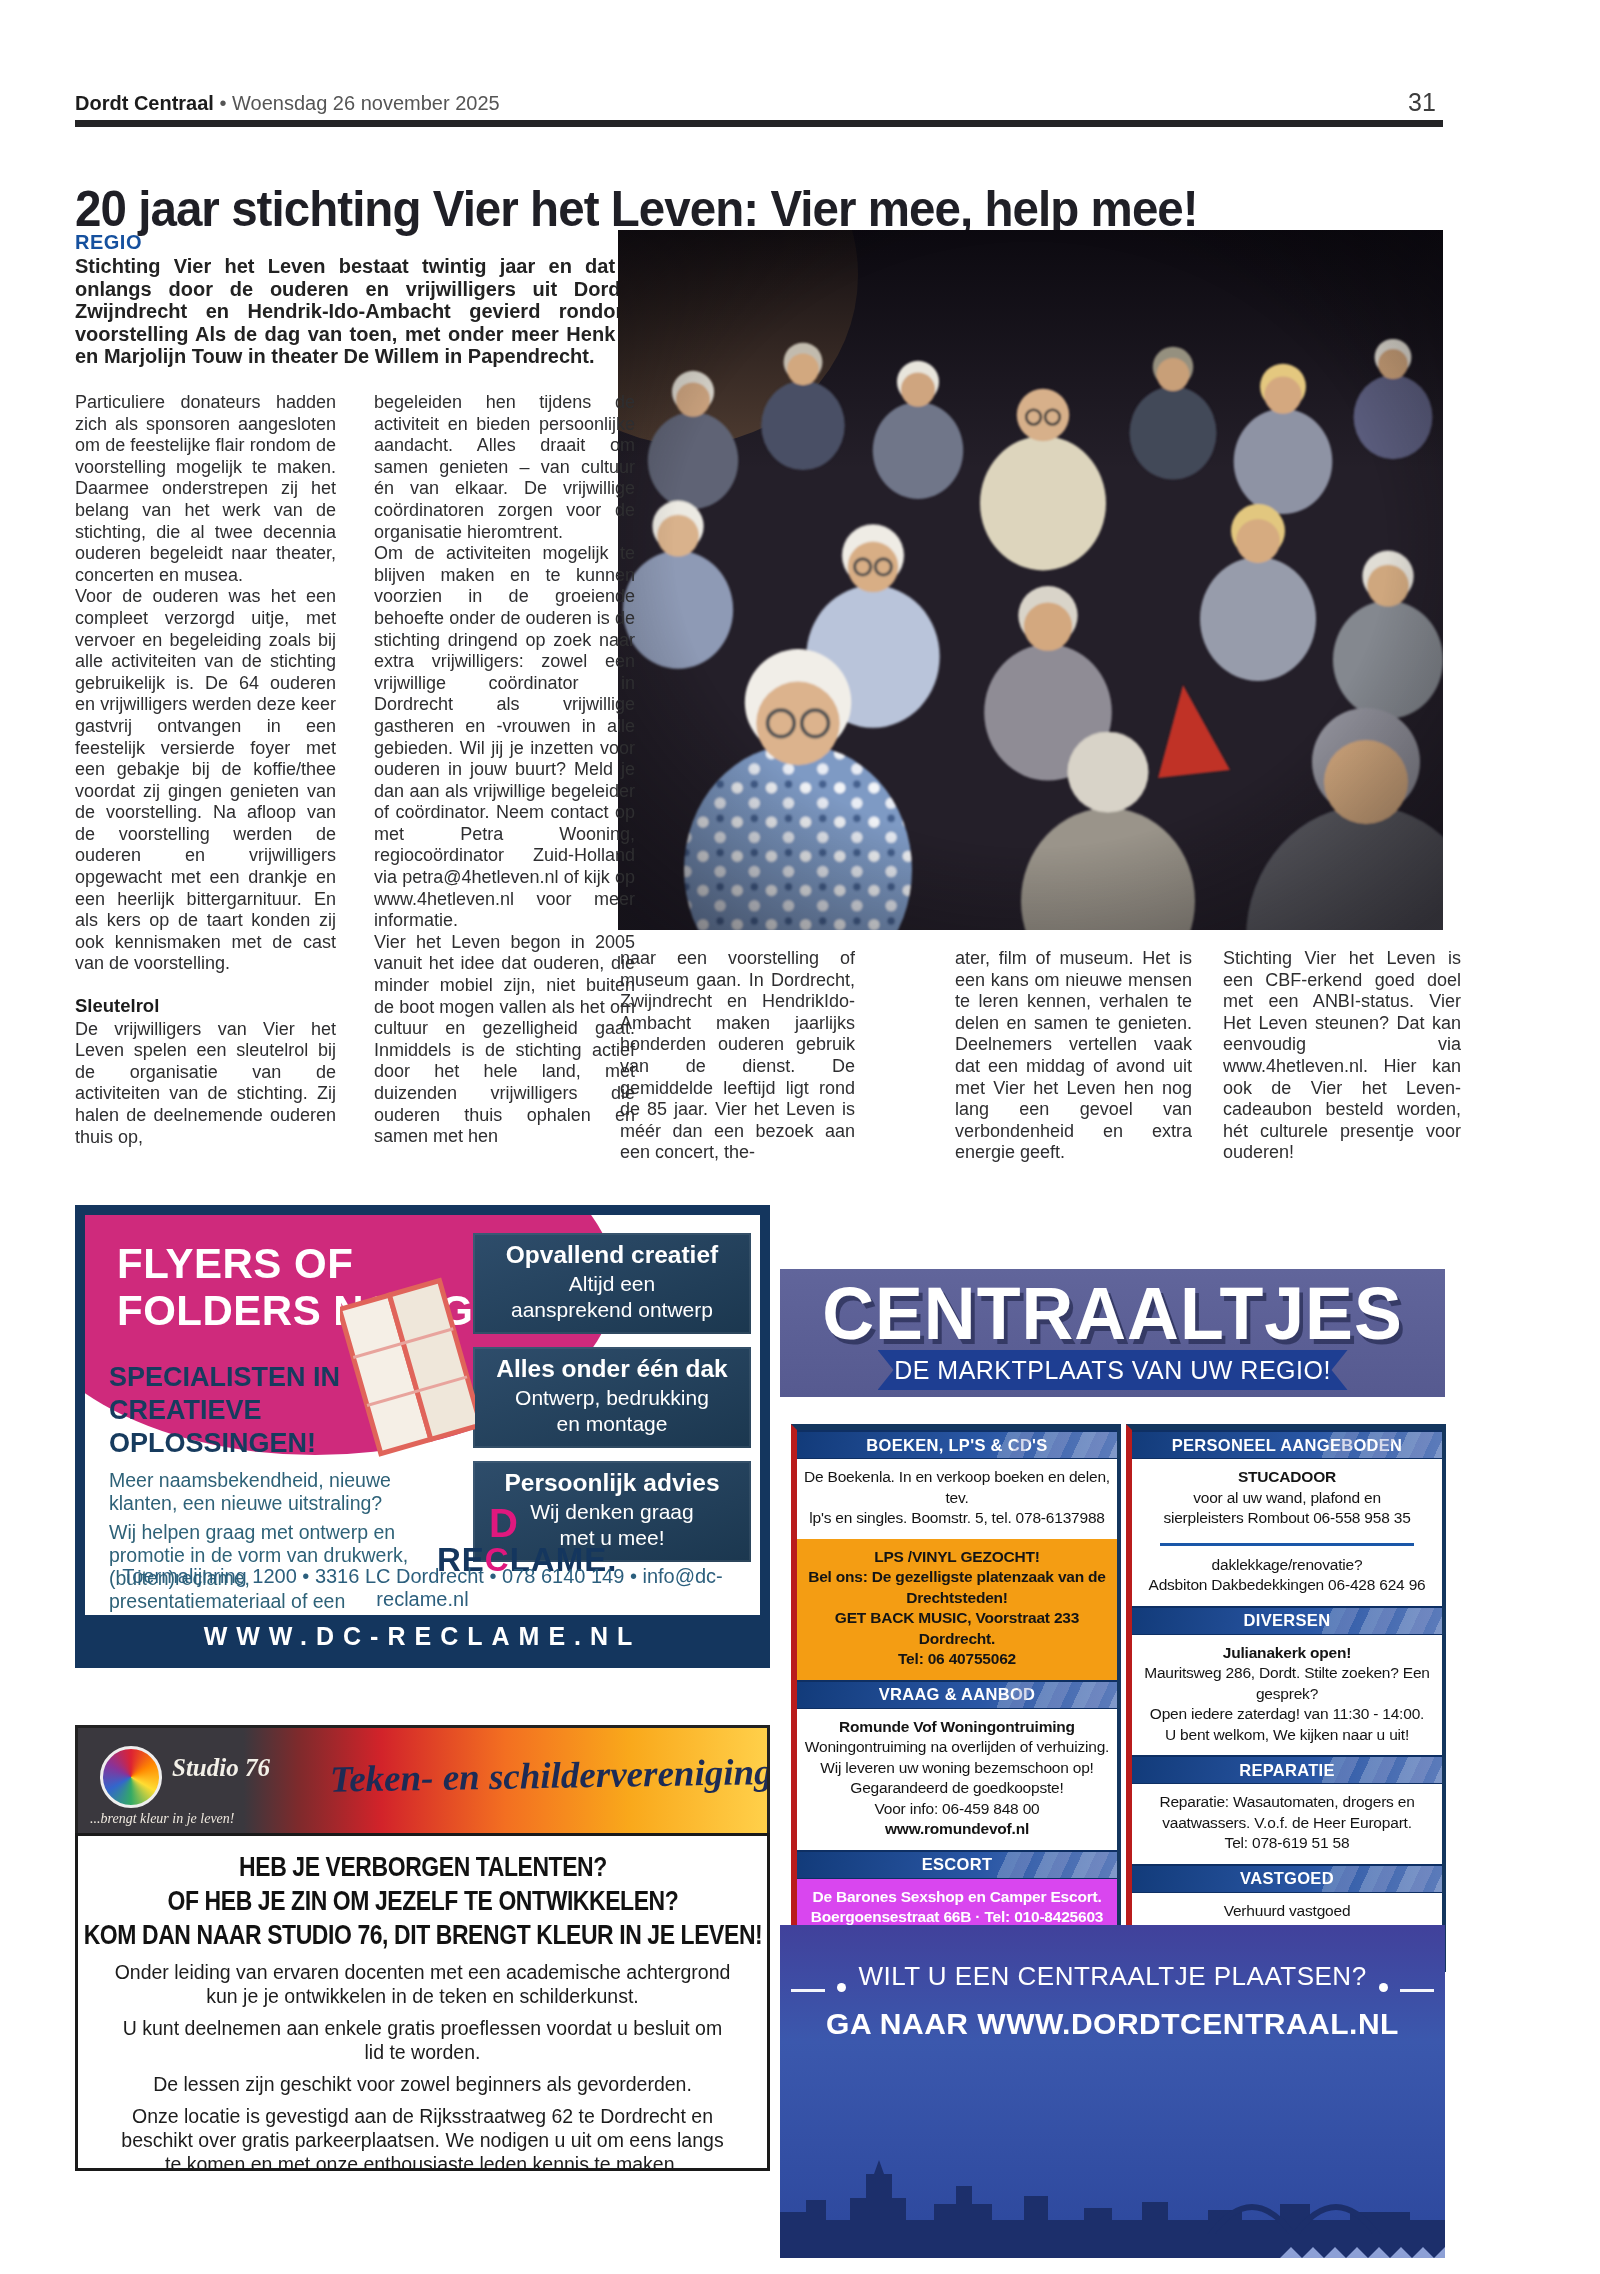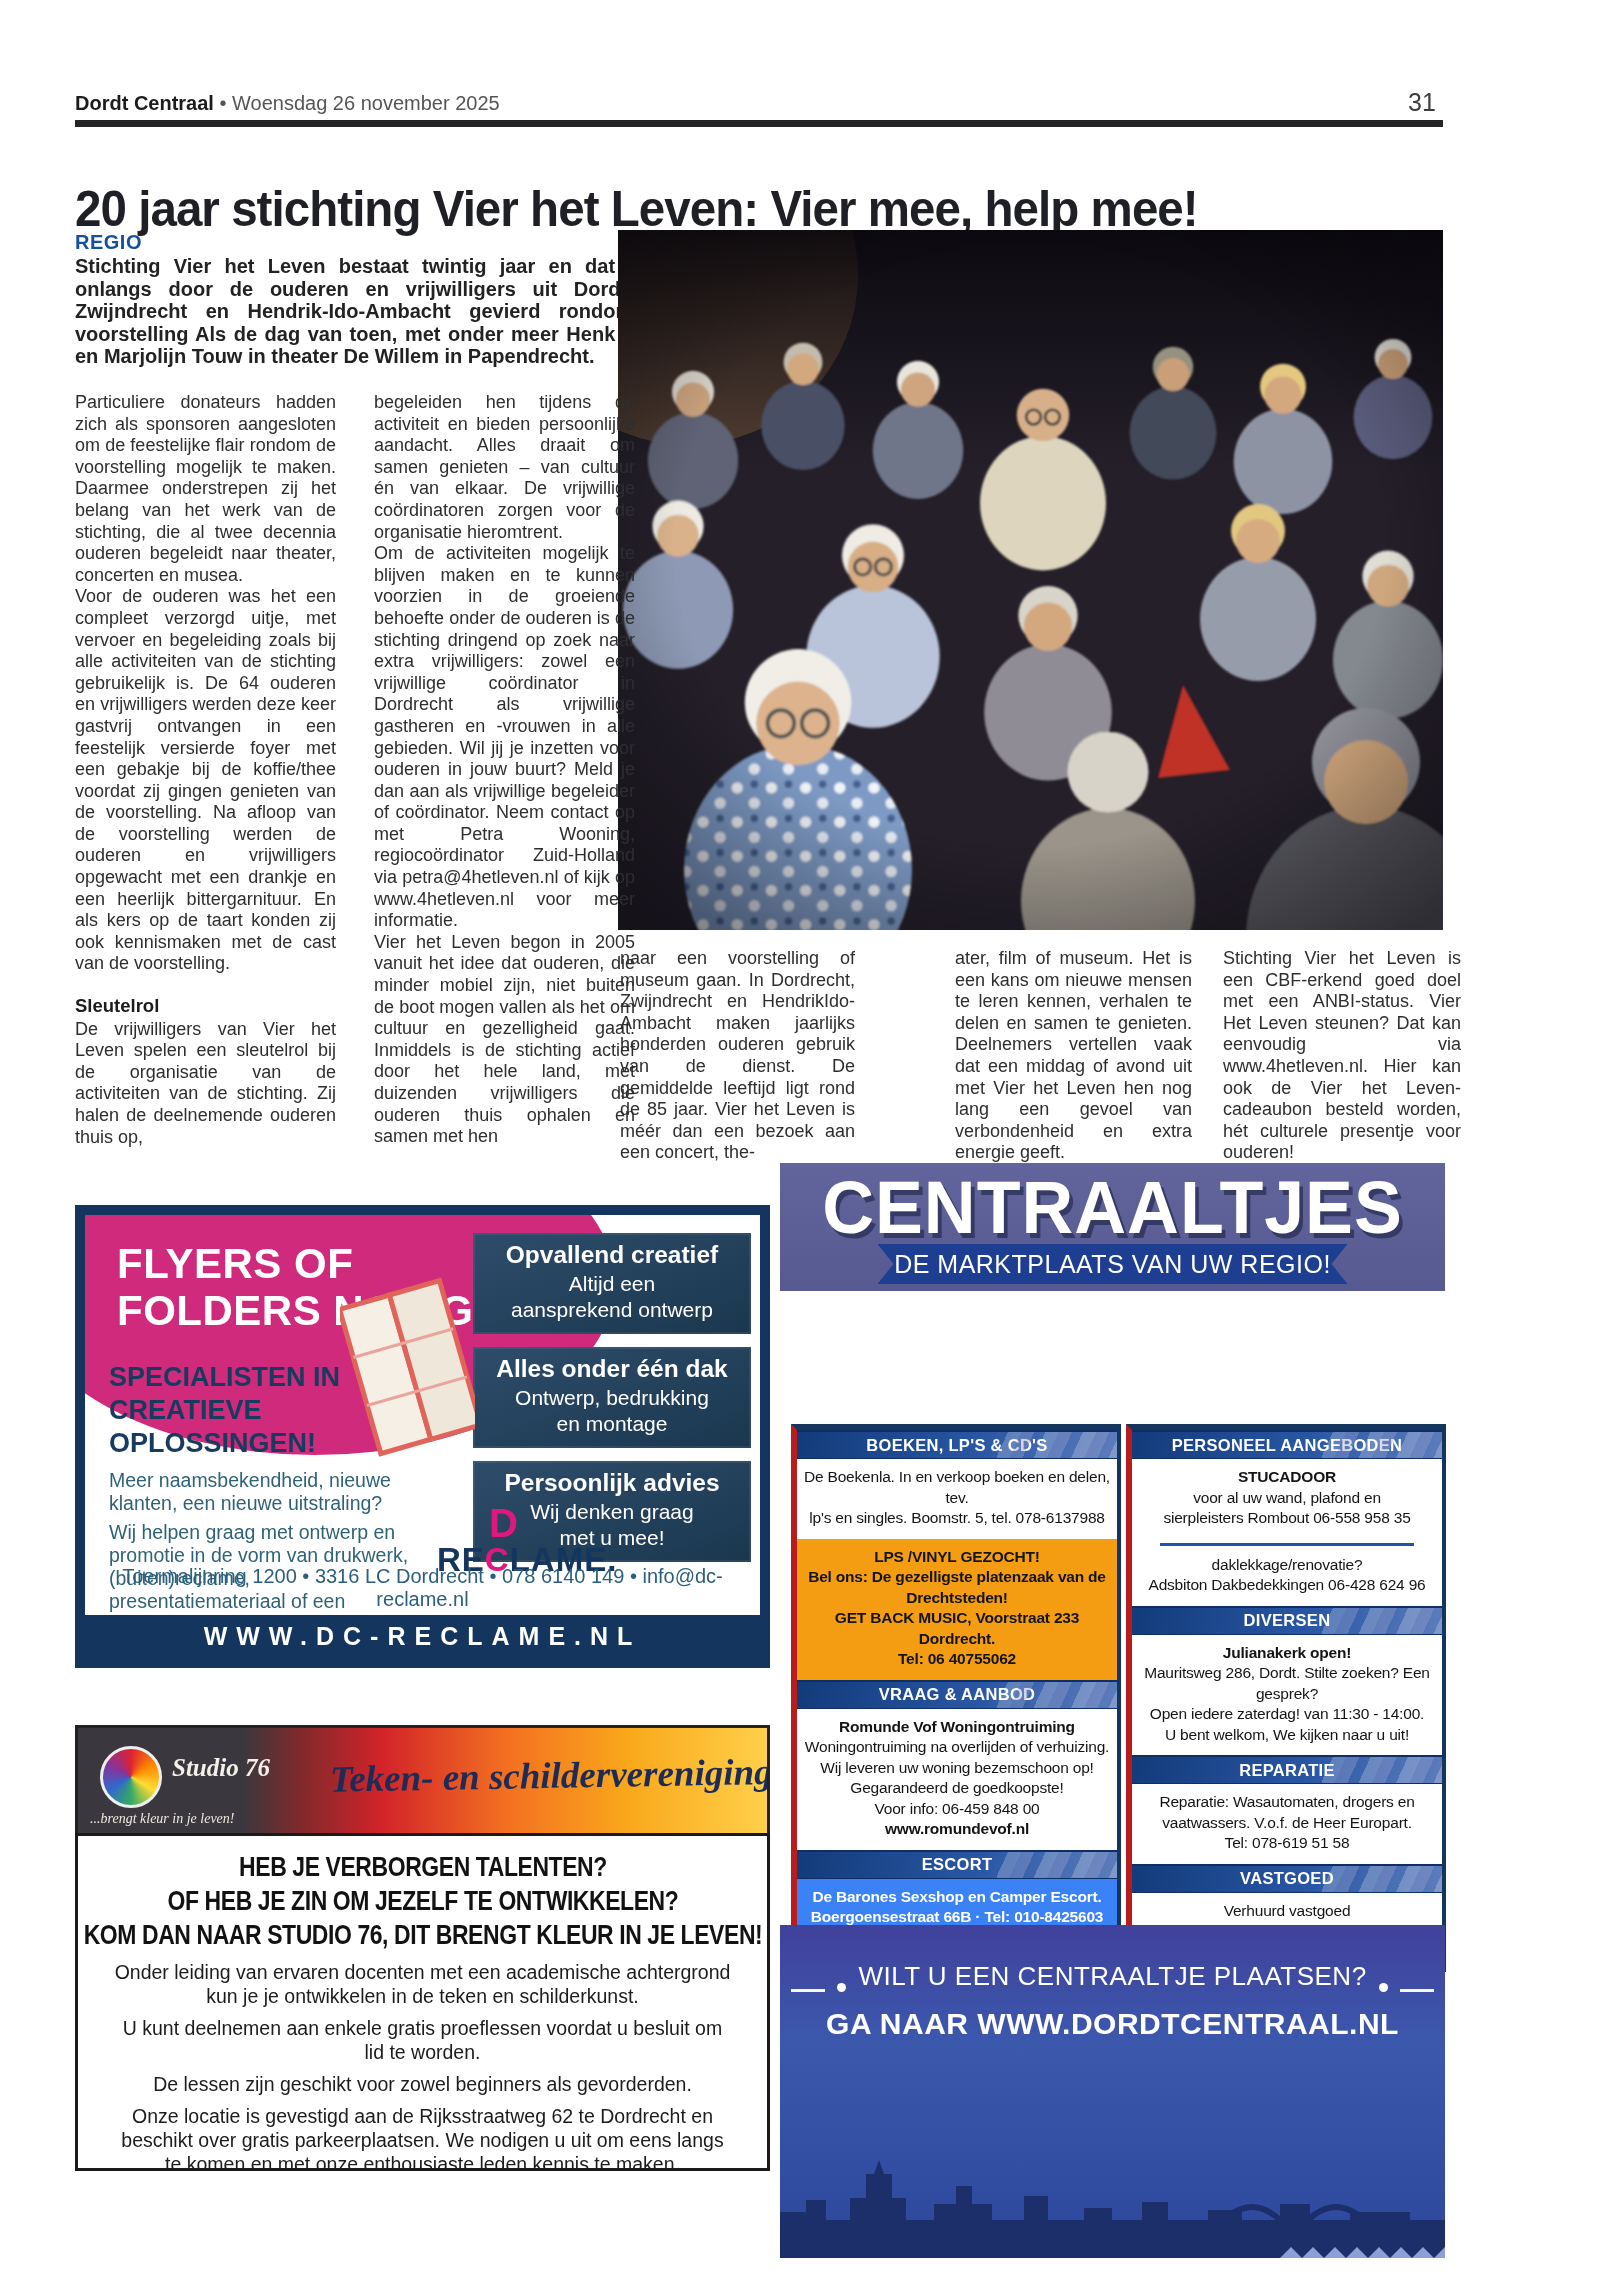--- a/index.html
+++ b/index.html
@@ -45,21 +45,21 @@
   .dc-logo .d{color:#e0187e;font-weight:900;font-size:40px;line-height:36px;margin-left:52px}
   .dc-logo .word{font-weight:900;font-size:33px;color:#14365e;letter-spacing:1px}
   .dc-logo .pink{color:#e0187e}
   .dc-address{position:absolute;left:0;right:0;bottom:47px;text-align:center;
               font-size:20px;color:#2c5f7d}
   .dc-footer{position:absolute;left:0;right:0;bottom:0;height:43px;background:#14365e;color:#fff;
              display:flex;align-items:center;justify-content:center;font-size:25px;
              letter-spacing:9px;font-weight:bold}
 
   
-  .c-header{left:780px;top:1163px;width:665px;height:128px;
+  .c-header{left:780px;top:1269px;width:665px;height:128px;
             background:linear-gradient(180deg,#61659b,#565a90);overflow:hidden}
   .c-title{position:absolute;left:0;right:0;top:2px;text-align:center;color:#fff;
            font-size:74px;font-weight:900;letter-spacing:1px;transform:scaleX(.97);
            text-shadow:4px 5px 0 rgba(22,27,62,.55);white-space:nowrap}
   .c-ribbon{position:absolute;left:50%;bottom:7px;transform:translateX(-50%);
             width:470px;height:40px;background:#1e3e92;color:#fff;display:flex;
             align-items:center;justify-content:center;font-size:25px;letter-spacing:.5px;
             clip-path:polygon(0 0,100% 0,calc(100% - 16px) 50%,100% 100%,0 100%,16px 50%)}
   .ccol{position:absolute;top:1424px;background:#fff;border-left:6px solid #b91c1c;
         border-right:4px solid #14365e;border-top:6px solid #14365e;box-sizing:border-box}
@@ -70,21 +70,21 @@
         color:#fff;font-weight:bold;font-size:16.5px;display:flex;align-items:center;
         justify-content:center;position:relative;overflow:hidden;letter-spacing:.3px}
   .cbar::after{content:"";position:absolute;right:0;top:0;bottom:0;width:120px;
         background:repeating-linear-gradient(115deg,rgba(255,255,255,0) 0 10px,
         rgba(255,255,255,.22) 10px 22px,rgba(150,160,205,.38) 22px 34px)}
   .cblock{padding:8px 6px 10px;font-size:15.5px;line-height:20.5px;color:#141414;
           text-align:center;letter-spacing:-.2px}
   .cblock .ln.b{font-weight:bold}
   .cblock.orange{background:#f49d13}
   .cblock.orange .ln{font-weight:bold}
-  .cblock.black{background:#3b82f6;color:#fff}
+  .cblock.black{background:#d946ef;color:#fff}
   .cblock.black .ln{font-weight:bold}
   .cdivider{height:3px;background:#1a57a8;margin:4px 28px 7px}
 
   
   .studio-ad{left:75px;top:1725px;width:695px}
   .studio-banner{position:relative;height:108px;box-sizing:border-box;border:3px solid #222;border-bottom:none;
         background:linear-gradient(90deg,#3a383e 0%,#3a383e 24%,#7e2a2c 32%,#d2232a 44%,
                    #f36f21 62%,#f9a81b 80%,#ffd04a 100%);overflow:hidden}
   .palette{position:absolute;left:22px;top:18px;width:56px;height:56px;border-radius:50%;
            border:3px solid #eee;background:conic-gradient(#d23,#f80,#fd3,#3a6,#36c,#839,#d23)}

